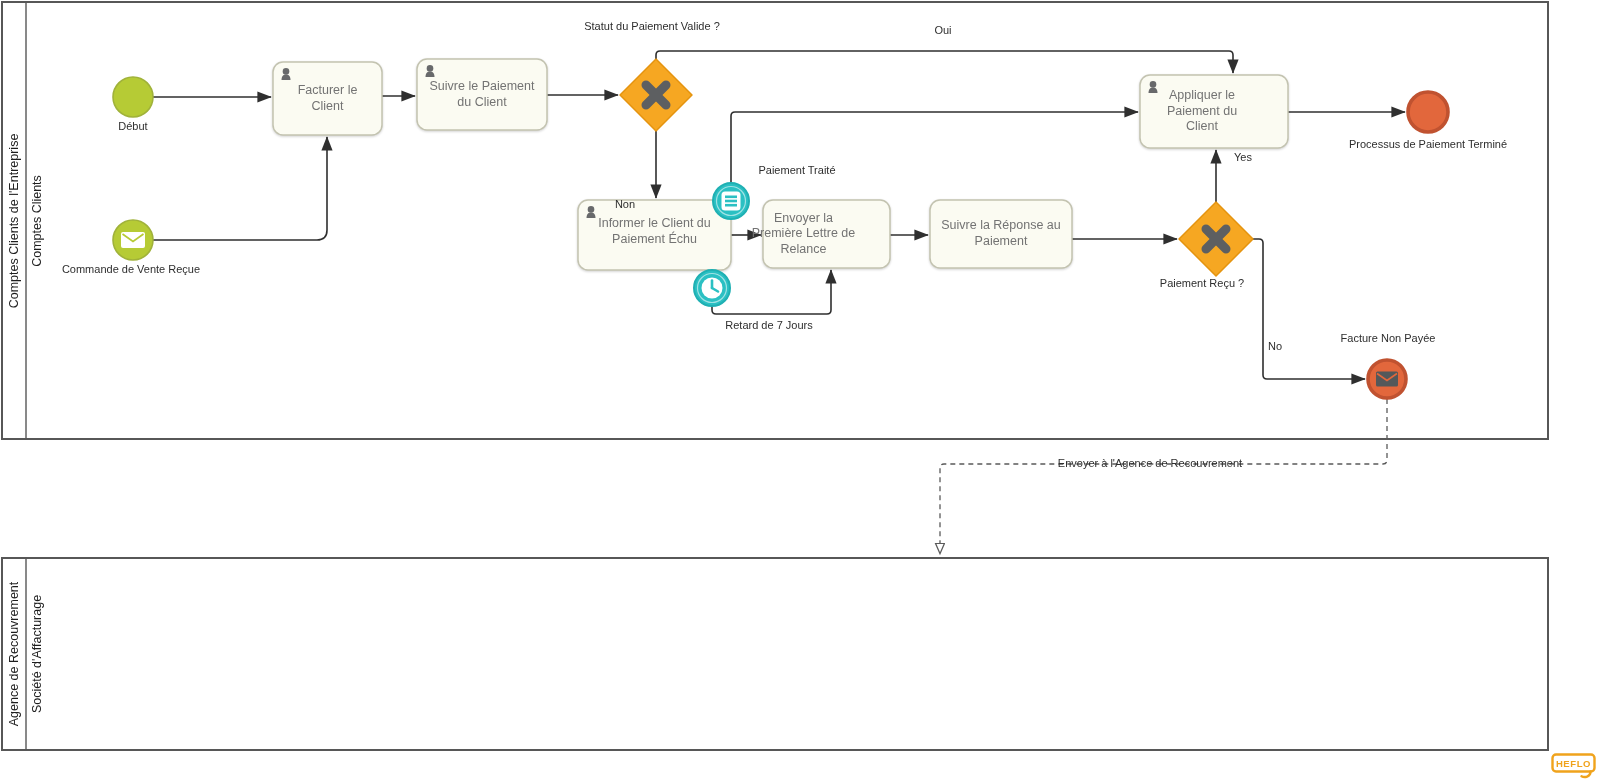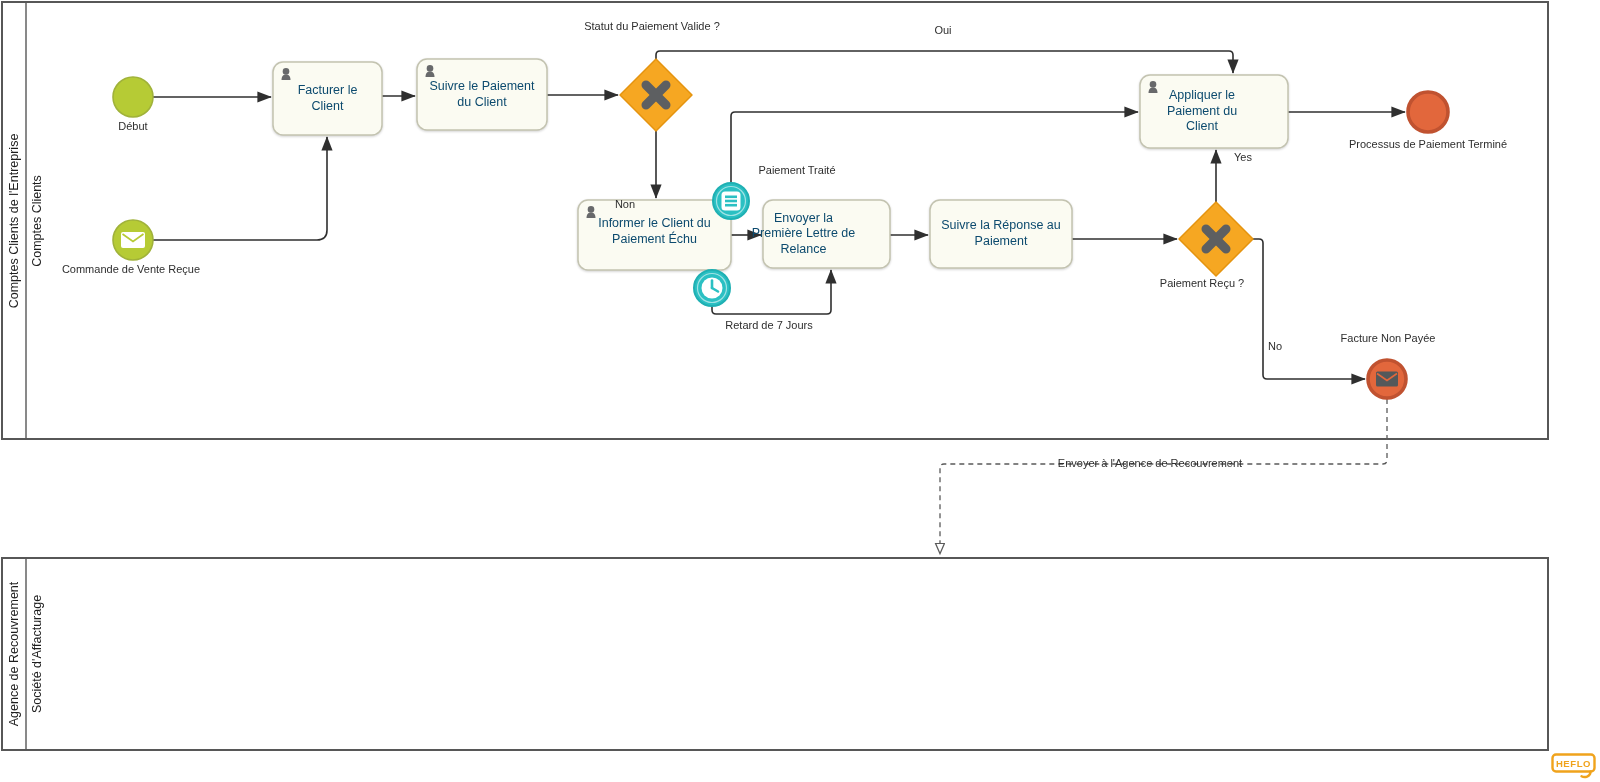--- a/index.html
+++ b/index.html
@@ -2,21 +2,21 @@
 <html><head>
 <meta charset="utf-8">
 <style>
   html,body{margin:0;padding:0;background:#ffffff;}
   body{font-family:"Liberation Sans", sans-serif;}
   .stage{position:relative;width:1600px;height:782px;background:#ffffff;overflow:hidden;}
   .stage svg{position:absolute;left:0;top:0;}
   .lbl{position:absolute;display:flex;align-items:center;justify-content:center;
        text-align:center;color:#2e2e2e;font-size:11px;line-height:1.22;pointer-events:none;}
   .task-label{position:absolute;display:flex;align-items:center;justify-content:center;
-       text-align:center;color:#0c4a6e;font-size:12.5px;line-height:1.25;padding:4px 10px;box-sizing:border-box;}
+       text-align:center;color:#737373;font-size:12.5px;line-height:1.25;padding:4px 10px;box-sizing:border-box;}
   .vwrap{position:absolute;display:flex;align-items:center;justify-content:center;}
   .vtext{transform:rotate(-90deg);white-space:nowrap;font-size:12.5px;color:#1e1e1e;}
 </style>
 </head>
 <body>
 
 <div class="stage">
 
   <svg width="1600" height="782" viewBox="0 0 1600 782">
     <defs>

